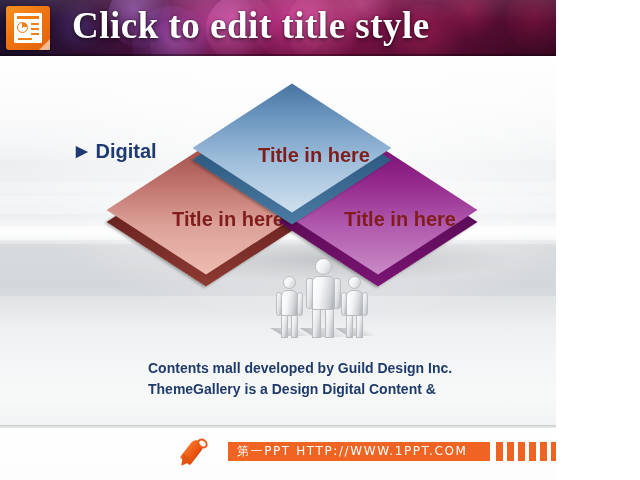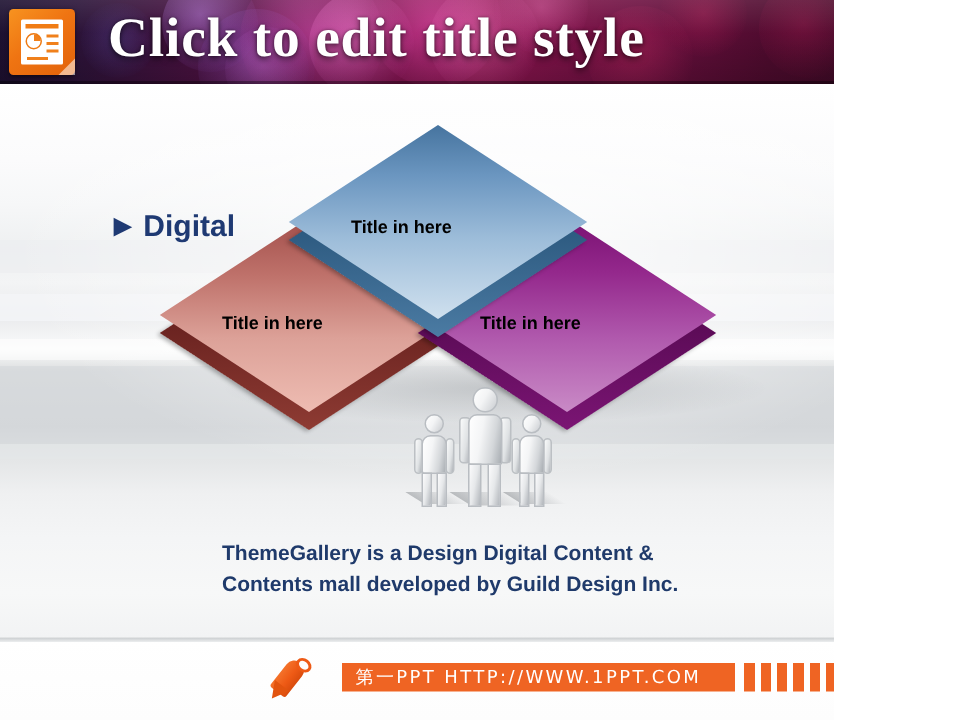--- a/index.html
+++ b/index.html
@@ -81,22 +81,22 @@
     position:absolute;left:0;top:0;width:116px;height:116px;
     transform:rotate(45deg) skew(-12deg,-12deg);
     transform-origin:50% 50%;
   }
   .dia .side{
     position:absolute;left:0;top:0;width:116px;height:116px;
     transform:rotate(45deg) skew(-12deg,-12deg);
     transform-origin:50% 50%;
   }
   .dia .lbl{
-    position:absolute;width:160px;
-    font-size:12px;font-weight:bold;color:#000000;white-space:nowrap;
+    position:absolute;width:160px;text-align:center;
+    font-size:20px;font-weight:bold;color:#7f1d1d;white-space:nowrap;
   }
 
   .shadow-ground{
     position:absolute;border-radius:50%;
     background:radial-gradient(ellipse at center,rgba(120,125,130,.30) 0%,rgba(140,145,150,0) 72%);
   }
 
   
   .fig{position:absolute;}
   .fig .head{
@@ -268,22 +268,22 @@
       <div class="head" style="left:11px;top:0;width:17px;height:17px;"></div>
       <div class="armL" style="left:2px;top:20px;width:8px;height:31px;"></div>
       <div class="armR" style="left:29px;top:20px;width:8px;height:31px;"></div>
       <div class="torso" style="left:8px;top:18px;width:23px;height:34px;"></div>
       <div class="legL" style="left:8px;top:51px;width:9px;height:29px;"></div>
       <div class="legR" style="left:21px;top:51px;width:9px;height:29px;"></div>
     </div>
   </div>
 
   <div class="bodytext">
+    <div>Contents mall  developed by Guild Design Inc.</div>
     <div>ThemeGallery  is a Design Digital Content &amp;</div>
-    <div>Contents mall  developed by Guild Design Inc.</div>
   </div>
 
   <div class="footer"></div>
   <div class="footer-topline"></div>
 
   <div class="pencil">
     <div class="body"></div>
     <div class="tip"></div>
     <div class="eraser"></div>
   </div>

